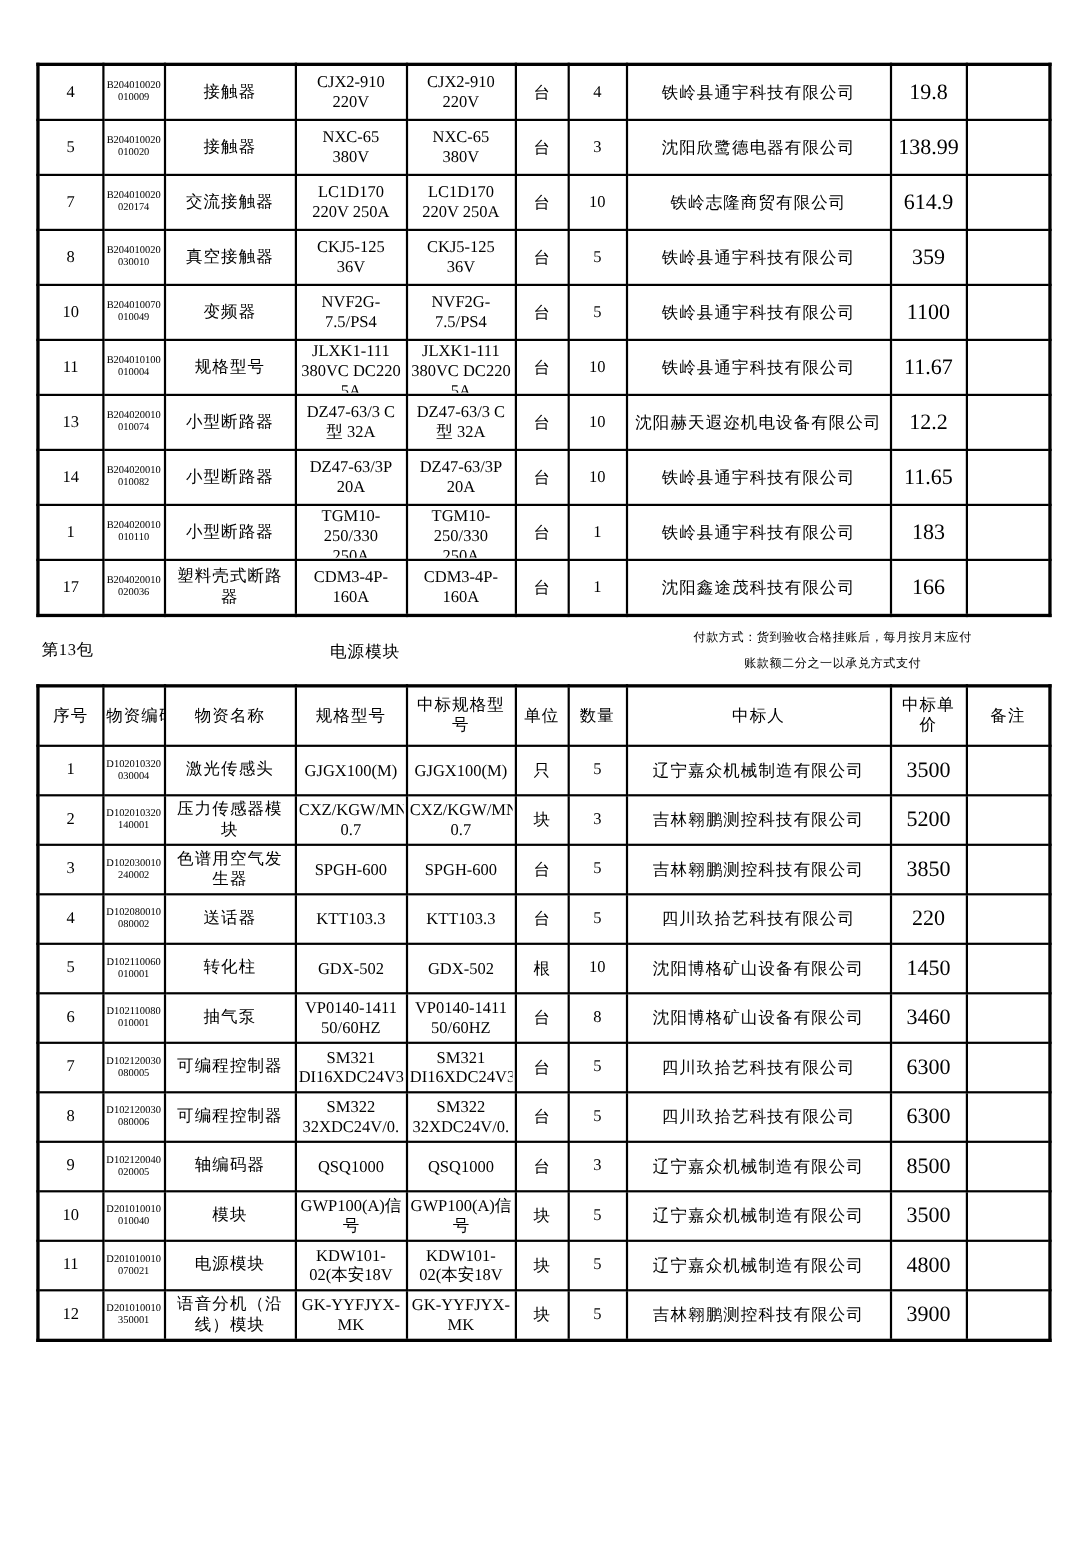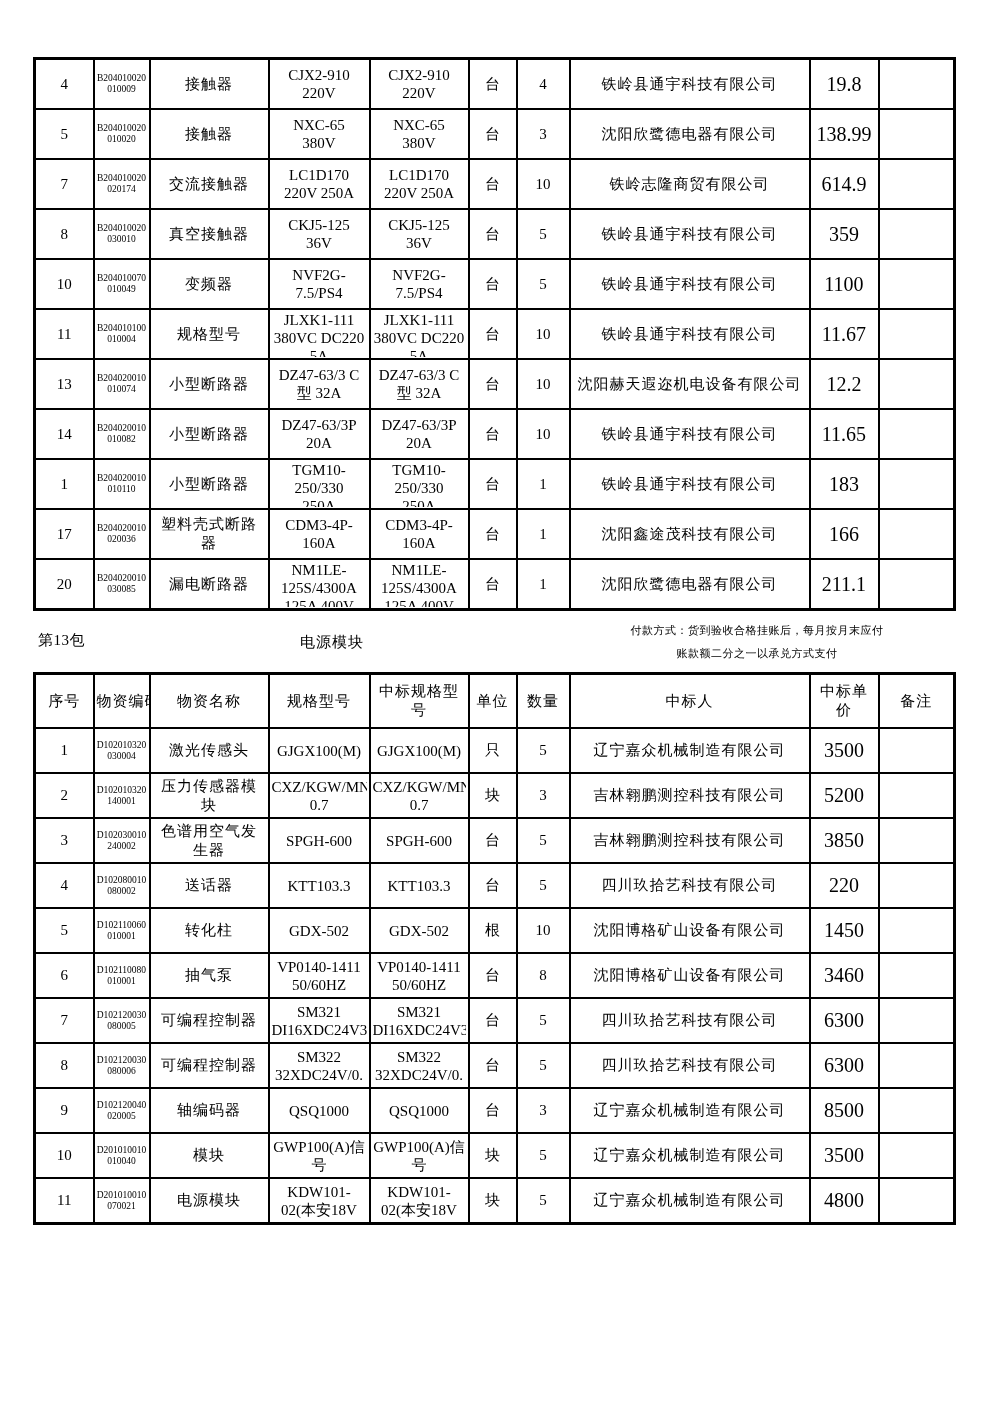--- a/index.html
+++ b/index.html
@@ -260,41 +260,20 @@
           </td>
     <td class="c-unit">台</td>
     <td class="c-qty">1</td>
     <td class="c-winner">沈阳鑫途茂科技有限公司</td>
     <td class="c-price">166</td>
     <td class="c-remark"></td>
   </tr>
 
 
 
-  <tr>
-    <td class="c-no">20</td>
-    <td class="c-code">B204020010
-030085</td>
-    <td class="c-name">漏电断路器</td>
-    <td class="c-spec">
-            <div class="clip">NM1LE-
-125S/4300A
-125A 400V</div>
-          </td>
-    <td class="c-spec">
-            <div class="clip">NM1LE-
-125S/4300A
-125A 400V</div>
-          </td>
-    <td class="c-unit">台</td>
-    <td class="c-qty">1</td>
-    <td class="c-winner">沈阳欣鹭德电器有限公司</td>
-    <td class="c-price">211.1</td>
-    <td class="c-remark"></td>
-  </tr>
 </tbody>
   </table>
 
   <div class="middle">
     <span class="pkg">第13包</span>
     <span class="pkgname">电源模块</span>
     <div class="payment">付款方式：货到验收合格挂账后，每月按月末应付
 账款额二分之一以承兑方式支付</div>
   </div>
 
@@ -533,16 +512,36 @@
             <div class="clip">KDW101-
 02(本安18V</div>
           </td>
     <td class="c-unit">块</td>
     <td class="c-qty">5</td>
     <td class="c-winner">辽宁嘉众机械制造有限公司</td>
     <td class="c-price">4800</td>
     <td class="c-remark"></td>
   </tr>
 
+  <tr>
+    <td class="c-no">12</td>
+    <td class="c-code">D201010010
+350001</td>
+    <td class="c-name">语音分机（沿
+线）模块</td>
+    <td class="c-spec">
+            <div class="clip">GK-YYFJYX-
+MK</div>
+          </td>
+    <td class="c-spec">
+            <div class="clip">GK-YYFJYX-
+MK</div>
+          </td>
+    <td class="c-unit">块</td>
+    <td class="c-qty">5</td>
+    <td class="c-winner">吉林翱鹏测控科技有限公司</td>
+    <td class="c-price">3900</td>
+    <td class="c-remark"></td>
+  </tr>
 </tbody>
   </table>
 
 </div>
 
 </body></html>

